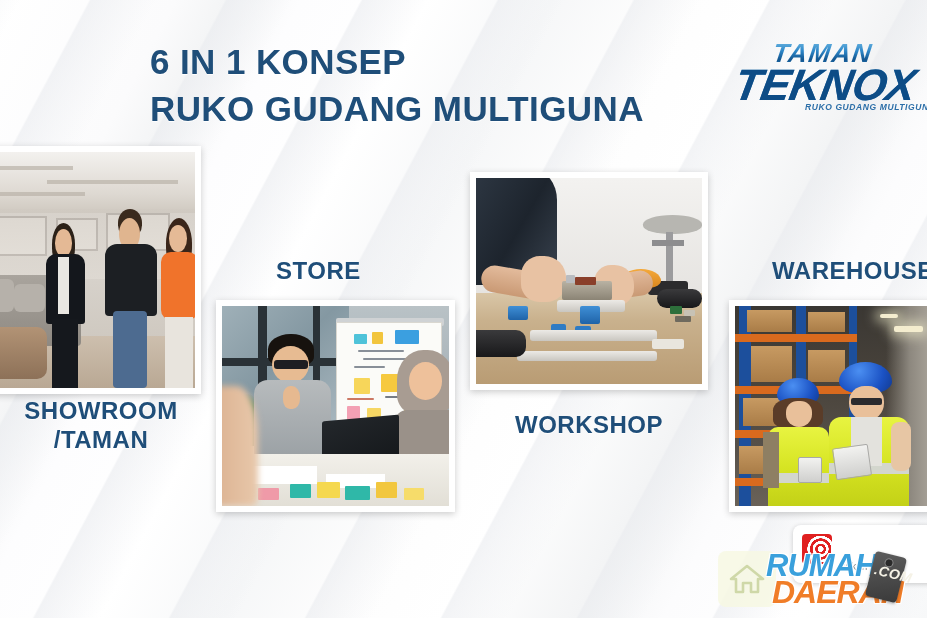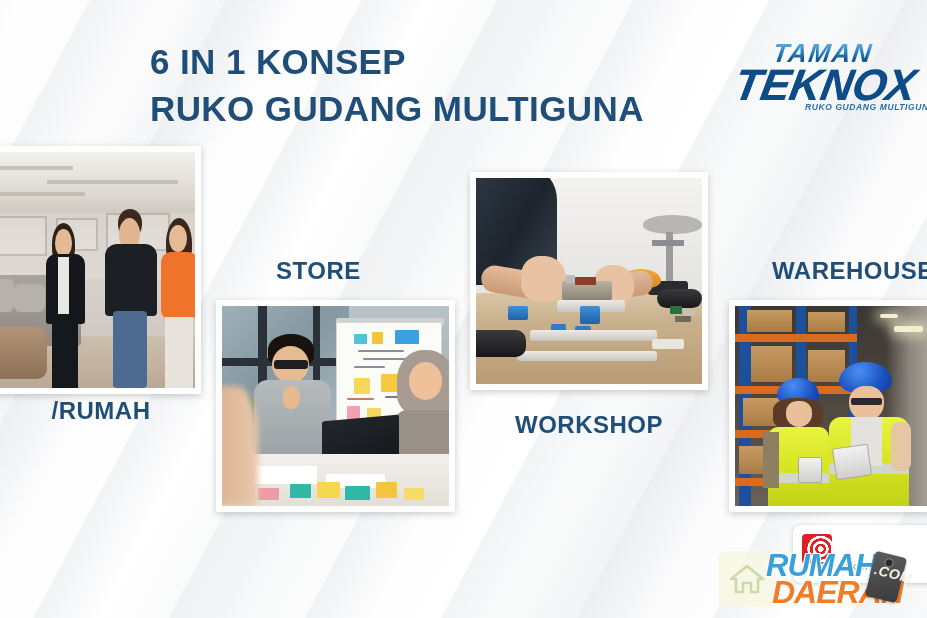--- a/index.html
+++ b/index.html
@@ -369,21 +369,22 @@
         <div class="person" style="left:84%;top:28%;width:22%;height:72%;">
           <div class="p-hair" style="left:10%;top:0;width:56%;height:30%;background:#3a261a;"></div>
           <div class="p-head" style="left:16%;top:4%;width:40%;height:16%;background:#e5ba96;"></div>
           <div class="p-body" style="left:0%;top:20%;width:80%;height:40%;background:#f0732b;border-radius:10px;"></div>
           <div class="p-legs" style="left:8%;top:58%;width:60%;height:42%;background:#e8e4dd;"></div>
         </div>
       </div>
     </div>
   </div>
   <div class="label" id="label-showroom">
-    <div>/RUMAH</div>
+    <div>SHOWROOM</div>
+    <div>/TAMAN</div>
   </div>
 
   <div class="photo" id="photo-office">
     <div class="inner">
       <div class="sc-office">
         <div class="of-glass"></div>
         <div class="of-mull" style="left:16%;top:0;width:4%;height:62%;"></div>
         <div class="of-mull" style="left:0;top:26%;width:56%;height:4%;"></div>
         <div class="of-mull" style="left:40%;top:0;width:3%;height:62%;"></div>
         <div class="of-plant"></div>

